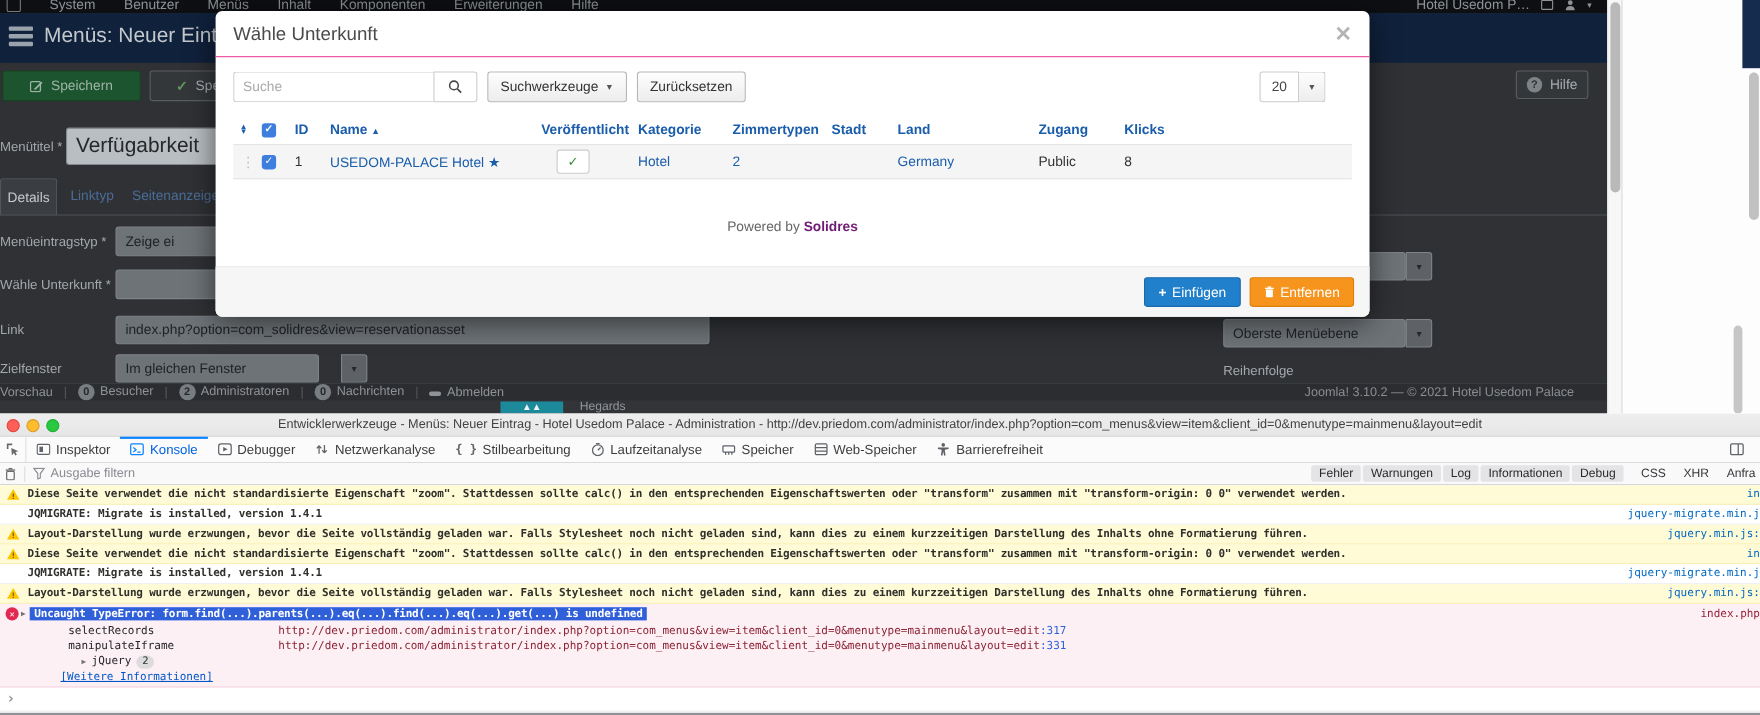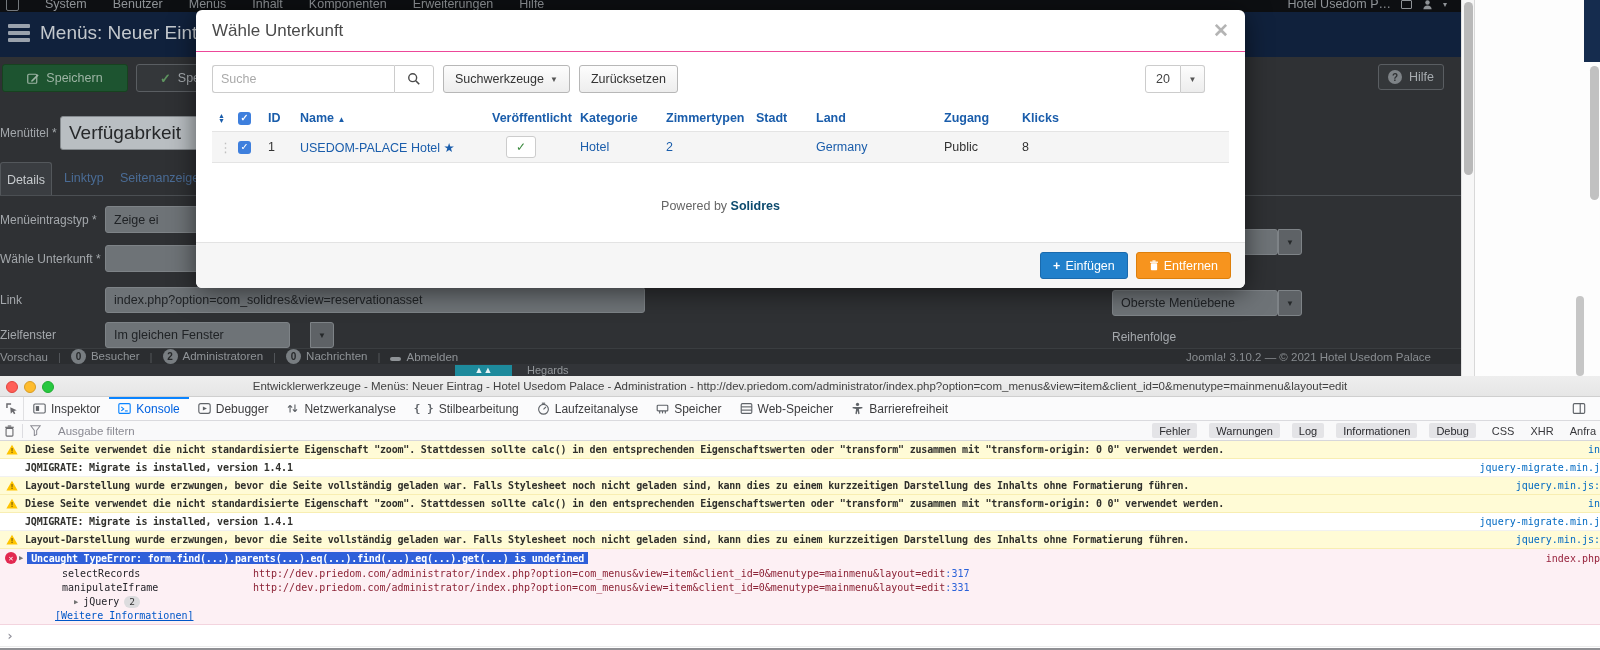--- a/index.html
+++ b/index.html
@@ -91,21 +91,21 @@
   .mt-row { height:32px; background:#f5f5f5; border-top:1px solid #e4e4e4; border-bottom:1px solid #e4e4e4; font-size:12.5px; }
   .sorticon { display:flex; flex-direction:column; line-height:5px; font-size:7px; color:#1a5dab; padding-left:6px; }
   .cb { width:13px; height:13px; border-radius:3px; background:#3e7fdd; position:relative; }
   .cb::after { content:"✓"; position:absolute; left:2.5px; top:0.5px; color:#fff; font-size:9.5px; line-height:12px; }
   .blue { color:#1a5dab; }
   .dark { color:#333; }
   .dhandle { color:#c0c0c0; font-size:13px; padding-left:7px; letter-spacing:-1px; }
   .pubbtn { width:30px; height:22px; border:1px solid #ccc; border-radius:3px; background:#fff; color:#3d8b40;
     font-size:12px; display:flex; align-items:center; justify-content:center; margin-left:14px; }
   .powered { text-align:center; margin-top:36px; font-size:12.5px; color:#666; }
-  .powered b { color:#0c4a6e; }
+  .powered b { color:#701a75; }
   .m-foot { position:absolute; left:0; bottom:0; width:100%; height:46px; background:#f6f6f6; border-top:1px solid #e3e3e3;
     border-radius:0 0 6px 6px; display:flex; align-items:center; justify-content:flex-end; padding-right:14px; gap:8px; }
   .btn-ins { height:27px; padding:0 12px; background:#2180cb; border:1px solid #1a6aad; border-radius:3px; color:#fff;
     font-size:12.5px; display:flex; align-items:center; gap:5px; }
   .btn-rem { height:27px; padding:0 12px; background:#f7941e; border:1px solid #dd7f0b; border-radius:3px; color:#fff;
     font-size:12.5px; display:flex; align-items:center; gap:5px; }
 
   
   .devtools { position:absolute; left:0; top:376px; width:1600px; height:274px; background:#fff; z-index:10; }
   .dt-titlebar { height:21px; background:linear-gradient(#eeeeee,#e6e6e6); border-bottom:1px solid #cfcfcf; position:relative; }
@@ -119,22 +119,22 @@
   .dt-picker { width:24px; display:flex; align-items:center; justify-content:center; border-right:1px solid #e0e0e2; color:#6a6a6e; }
   .dt-tab { display:flex; align-items:center; gap:5px; padding:0 9px; position:relative; color:#3c3c3e; }
   .dt-tab .ticon { color:#5f6368; display:flex; align-items:center; }
   .dt-tab.active { color:#0061e0; }
   .dt-tab.active .ticon { color:#0a84ff; }
   .dt-tab.active::before { content:""; position:absolute; left:0; top:0; width:100%; height:2px; background:#0a84ff; }
   .dt-splitic { margin-left:auto; margin-right:14px; align-self:center; color:#5f6368; display:flex; }
   .dt-filterbar { height:20px; background:#f9f9fa; border-bottom:1px solid #d7d7db; display:flex; align-items:center;
     font-size:11px; padding:0 4px; }
   .fdiv { width:1px; height:14px; background:#dcdce0; margin:0 7px; }
-  .fplace { color:#8a8a92; font-size:11.5px; margin-left:17px; }
-  .fchip { background:#e4e4e7; border-radius:2px; padding:1.5px 7px; color:#2a2a2e; margin-left:12px; }
+  .fplace { color:#8a8a92; font-size:11.5px; margin-left:5px; }
+  .fchip { background:#e4e4e7; border-radius:2px; padding:1.5px 7px; color:#2a2a2e; margin-left:2px; }
   .ftype { color:#38383c; margin-left:16px; }
   .console { font-family:"DejaVu Sans Mono", monospace; font-size:10px; }
   .crow { height:18px; display:flex; align-items:center; padding-left:5px; }
   .crow.warn { background:#fffbd6; border-bottom:1px solid #f8eeb2; }
   .crow.logr { background:#fff; border-bottom:1px solid #f1f1f1; }
   .cic { width:14px; display:flex; align-items:center; justify-content:center; margin-right:6px; flex:none; }
   .ctxt { flex:1; white-space:nowrap; overflow:hidden; color:#30302c; font-weight:600; letter-spacing:-0.2px; }
   .csrc { color:#0069c2; white-space:nowrap; flex:none; text-align:right; }
   .errblk { background:#fdf0f4; border-bottom:1px solid #f3d4de; }
   .errline { height:18px; display:flex; align-items:center; padding-left:5px; }

